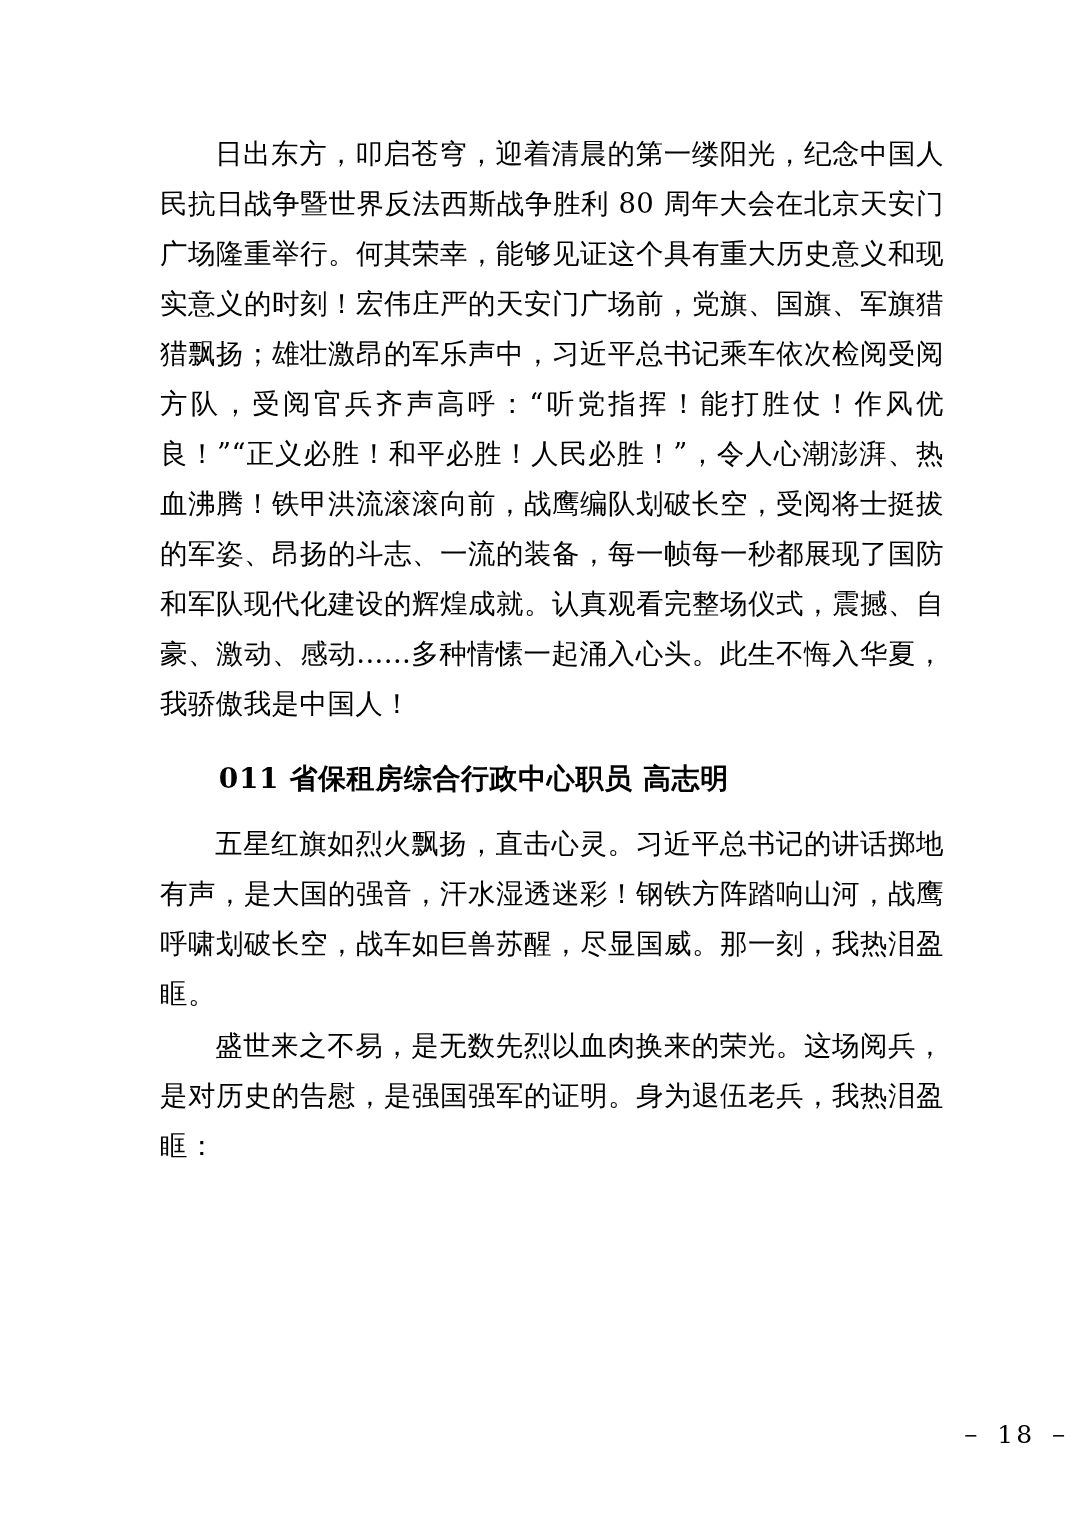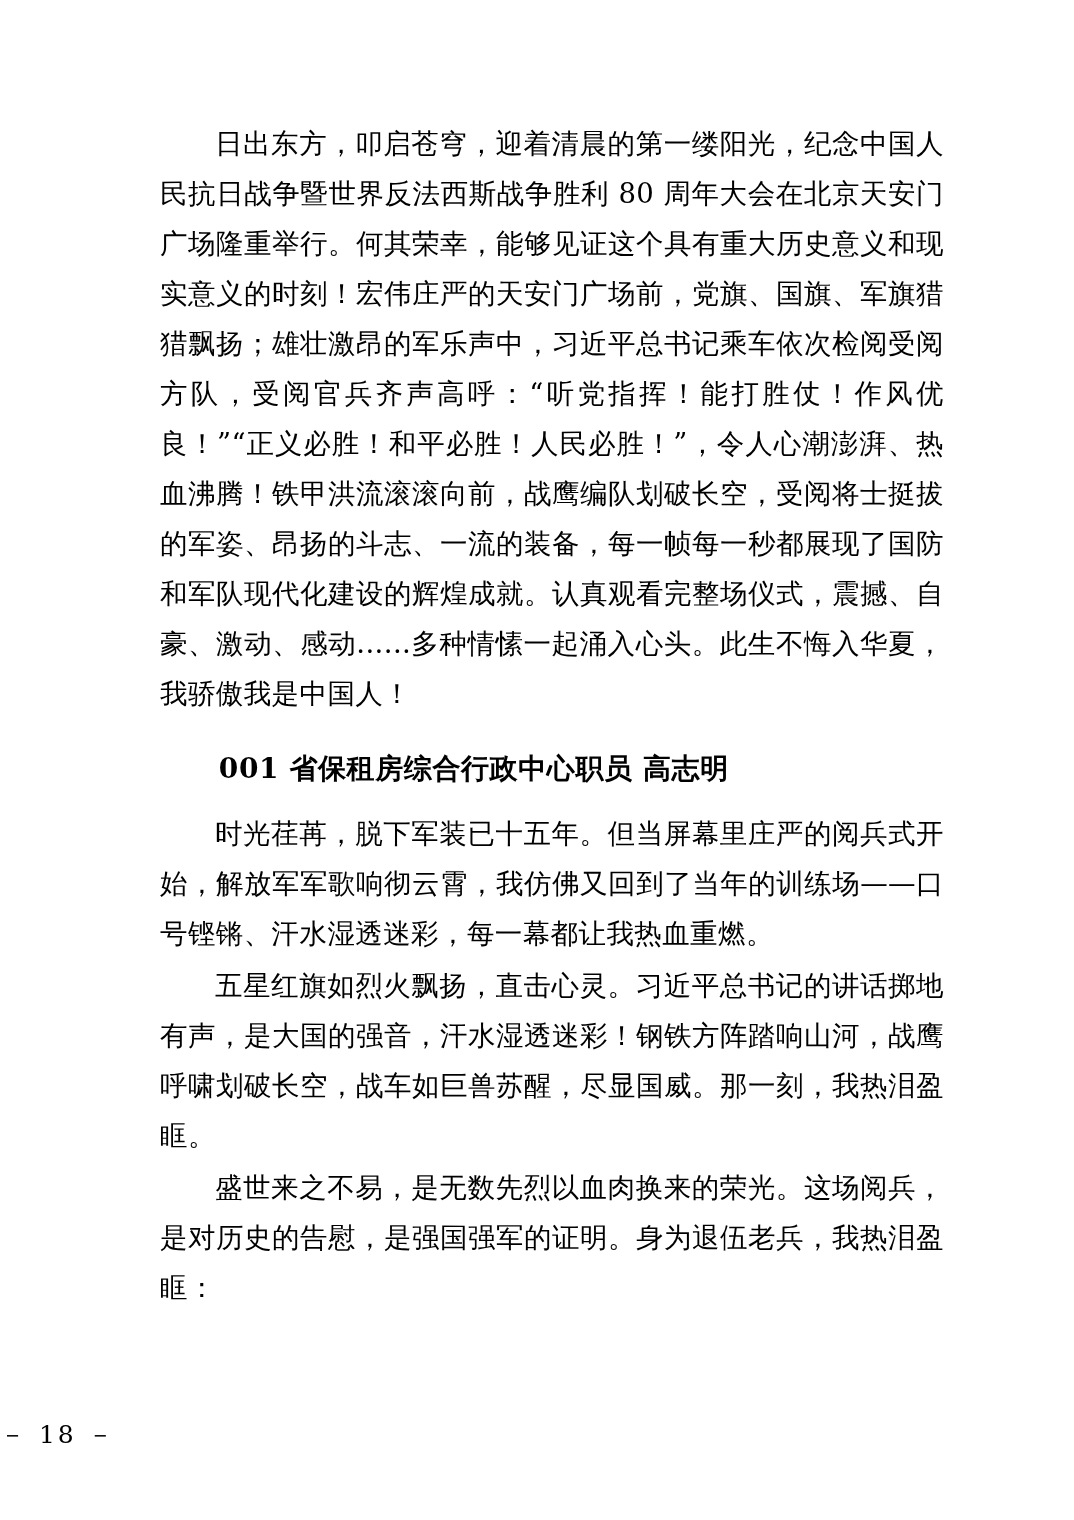--- a/index.html
+++ b/index.html
@@ -13,21 +13,21 @@
     height: 1520px;
     background: #ffffff;
     font-family: "DejaVu Serif", "Liberation Serif", serif;
     color: #000000;
     box-sizing: border-box;
     overflow: hidden;
   }
   .content {
     position: absolute;
     left: 160px;
-    top: 118px;
+    top: 128px;
     width: 784px;
   }
   p.body-para {
     margin: 0 0 2px 0;
     font-size: 27.5px;
     line-height: 50px;
     text-align: justify;
     text-justify: inter-ideograph;
     text-indent: 2em;
     letter-spacing: 0.4px;
@@ -40,31 +40,30 @@
     font-weight: bold;
     text-indent: 2.1em;
     letter-spacing: 0.6px;
     font-family: "DejaVu Serif", "Liberation Serif", serif;
   }
   .page-number {
     position: absolute;
     left: 0;
     right: 0;
     top: 1418px;
-    text-align: left;
+    text-align: right;
     font-size: 25px;
     letter-spacing: 3px;
     font-family: "DejaVu Serif", "Liberation Serif", serif;
   }
 </style>
 </head>
 <body>
 
 <div class="page">
   <div class="content">
     <p class="body-para">日出东方，叩启苍穹，迎着清晨的第一缕阳光，纪念中国人民抗日战争暨世界反法西斯战争胜利 80 周年大会在北京天安门广场隆重举行。何其荣幸，能够见证这个具有重大历史意义和现实意义的时刻！宏伟庄严的天安门广场前，党旗、国旗、军旗猎猎飘扬；雄壮激昂的军乐声中，习近平总书记乘车依次检阅受阅方队，受阅官兵齐声高呼：“听党指挥！能打胜仗！作风优良！”“正义必胜！和平必胜！人民必胜！”，令人心潮澎湃、热血沸腾！铁甲洪流滚滚向前，战鹰编队划破长空，受阅将士挺拔的军姿、昂扬的斗志、一流的装备，每一帧每一秒都展现了国防和军队现代化建设的辉煌成就。认真观看完整场仪式，震撼、自豪、激动、感动......多种情愫一起涌入心头。此生不悔入华夏，我骄傲我是中国人！</p>
-    <h2 class="section-heading">001 省保租房综合行政中心职员 高志明</h2>
-    <p class="body-para">时光荏苒，脱下军装已十五年。但当屏幕里庄严的阅兵式开始，解放军军歌响彻云霄，我仿佛又回到了当年的训练场——口号铿锵、汗水湿透迷彩，每一幕都让我热血重燃。</p>
+    <h2 class="section-heading">011 省保租房综合行政中心职员 高志明</h2>
     <p class="body-para">五星红旗如烈火飘扬，直击心灵。习近平总书记的讲话掷地有声，是大国的强音，汗水湿透迷彩！钢铁方阵踏响山河，战鹰呼啸划破长空，战车如巨兽苏醒，尽显国威。那一刻，我热泪盈眶。</p>
     <p class="body-para">盛世来之不易，是无数先烈以血肉换来的荣光。这场阅兵，是对历史的告慰，是强国强军的证明。身为退伍老兵，我热泪盈眶：</p>
   </div>
   <div class="page-number">－ 18 －</div>
 </div>
 
 </body></html>

